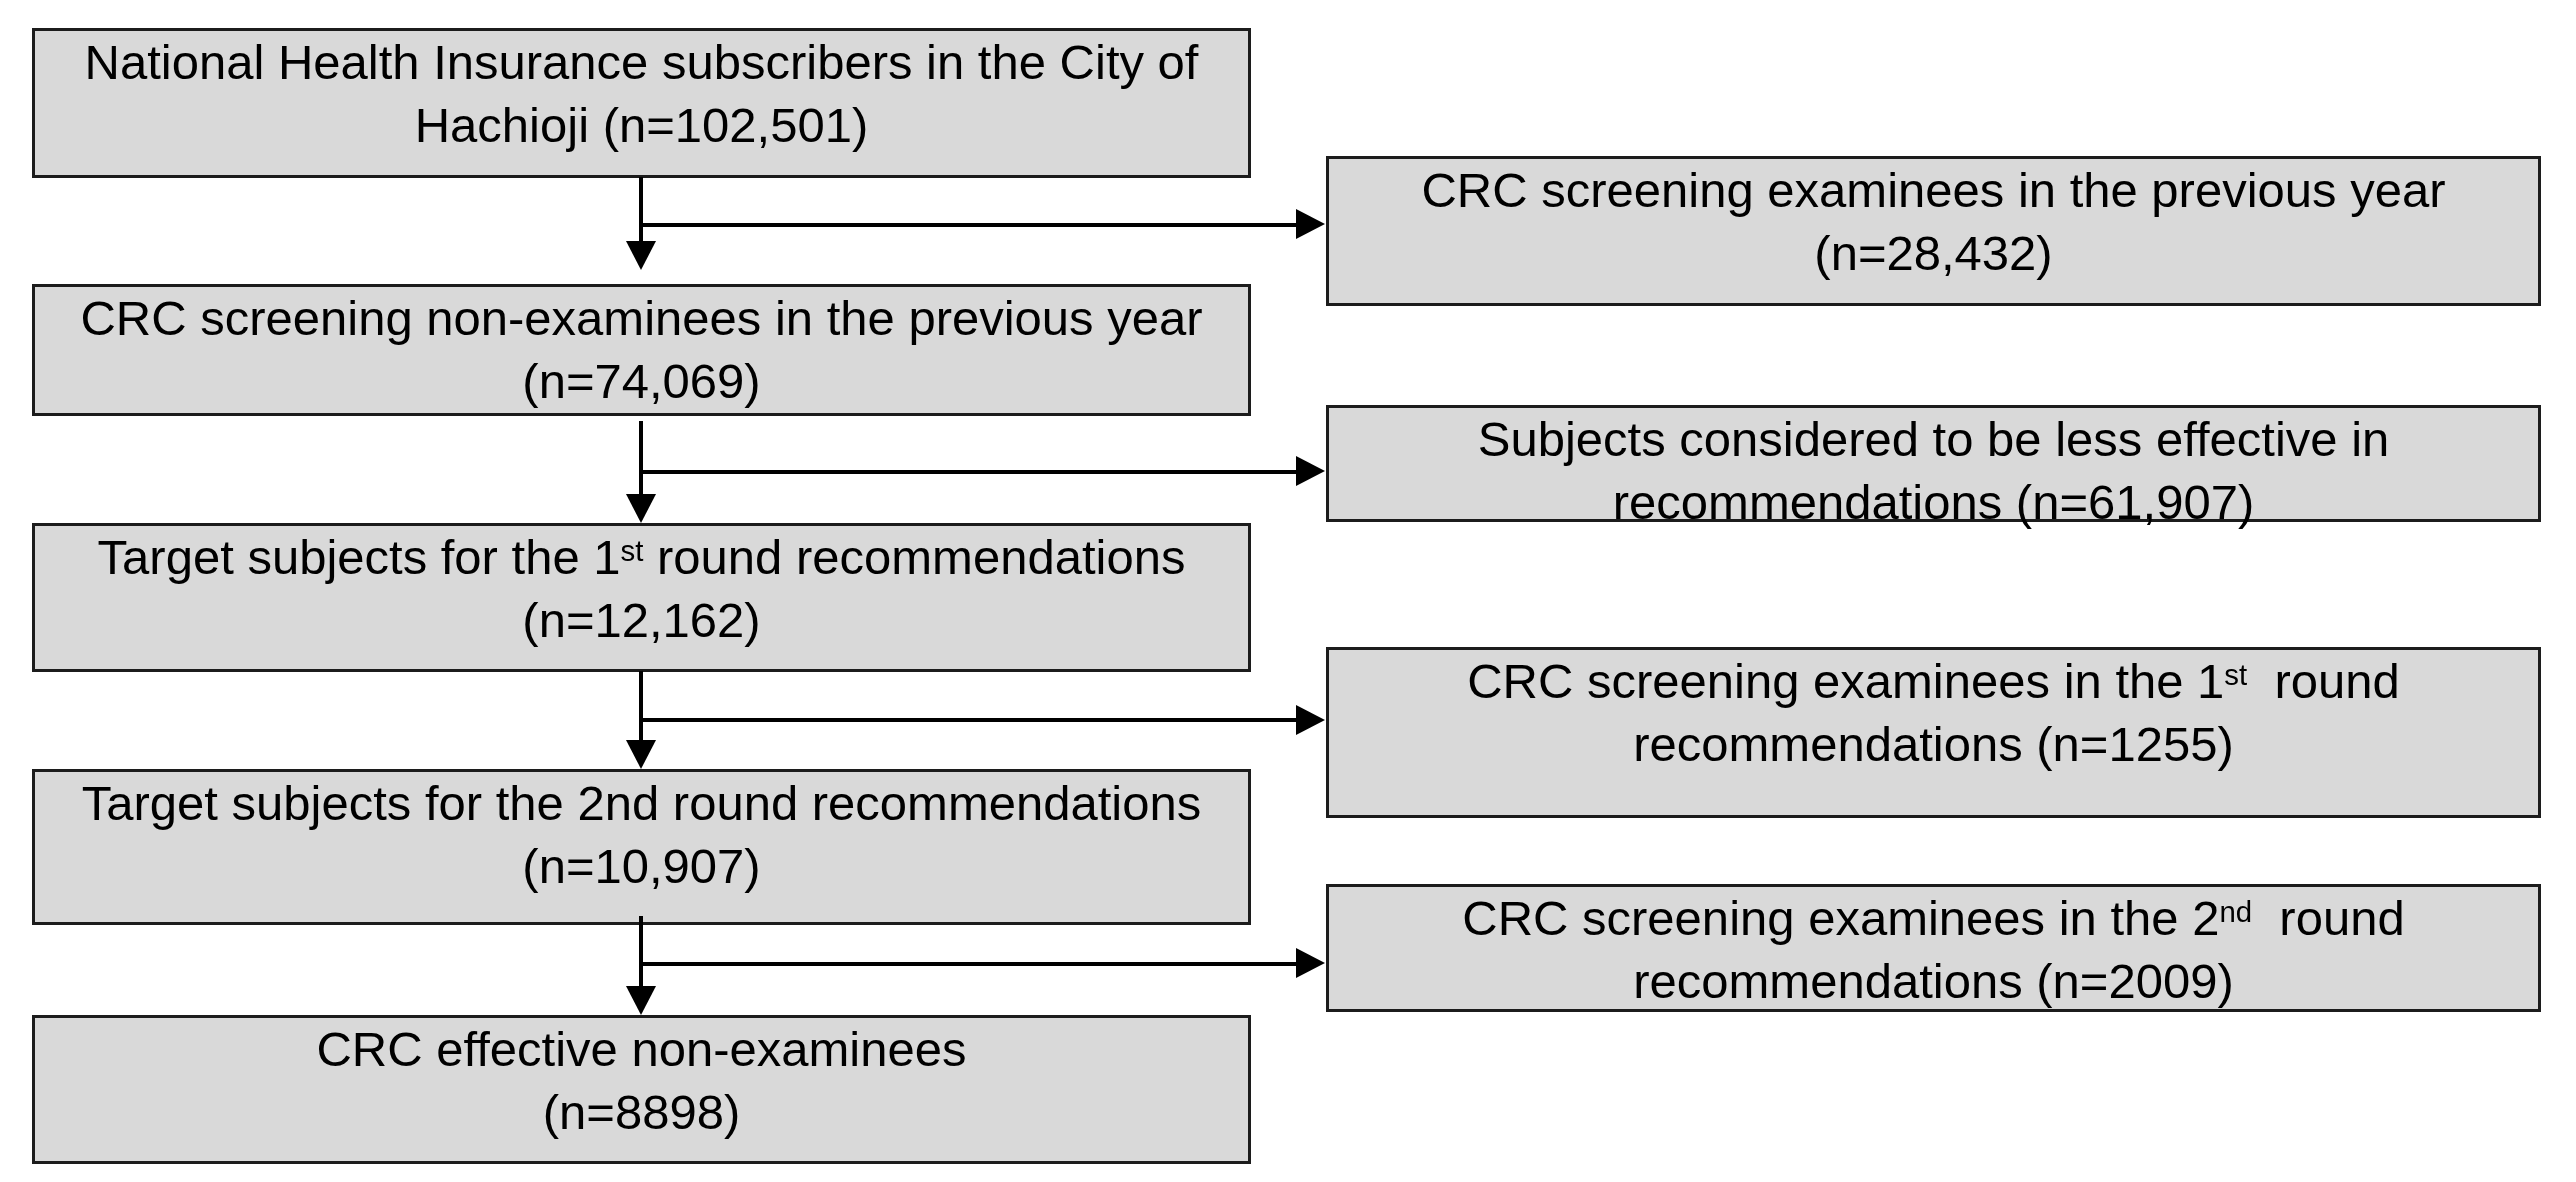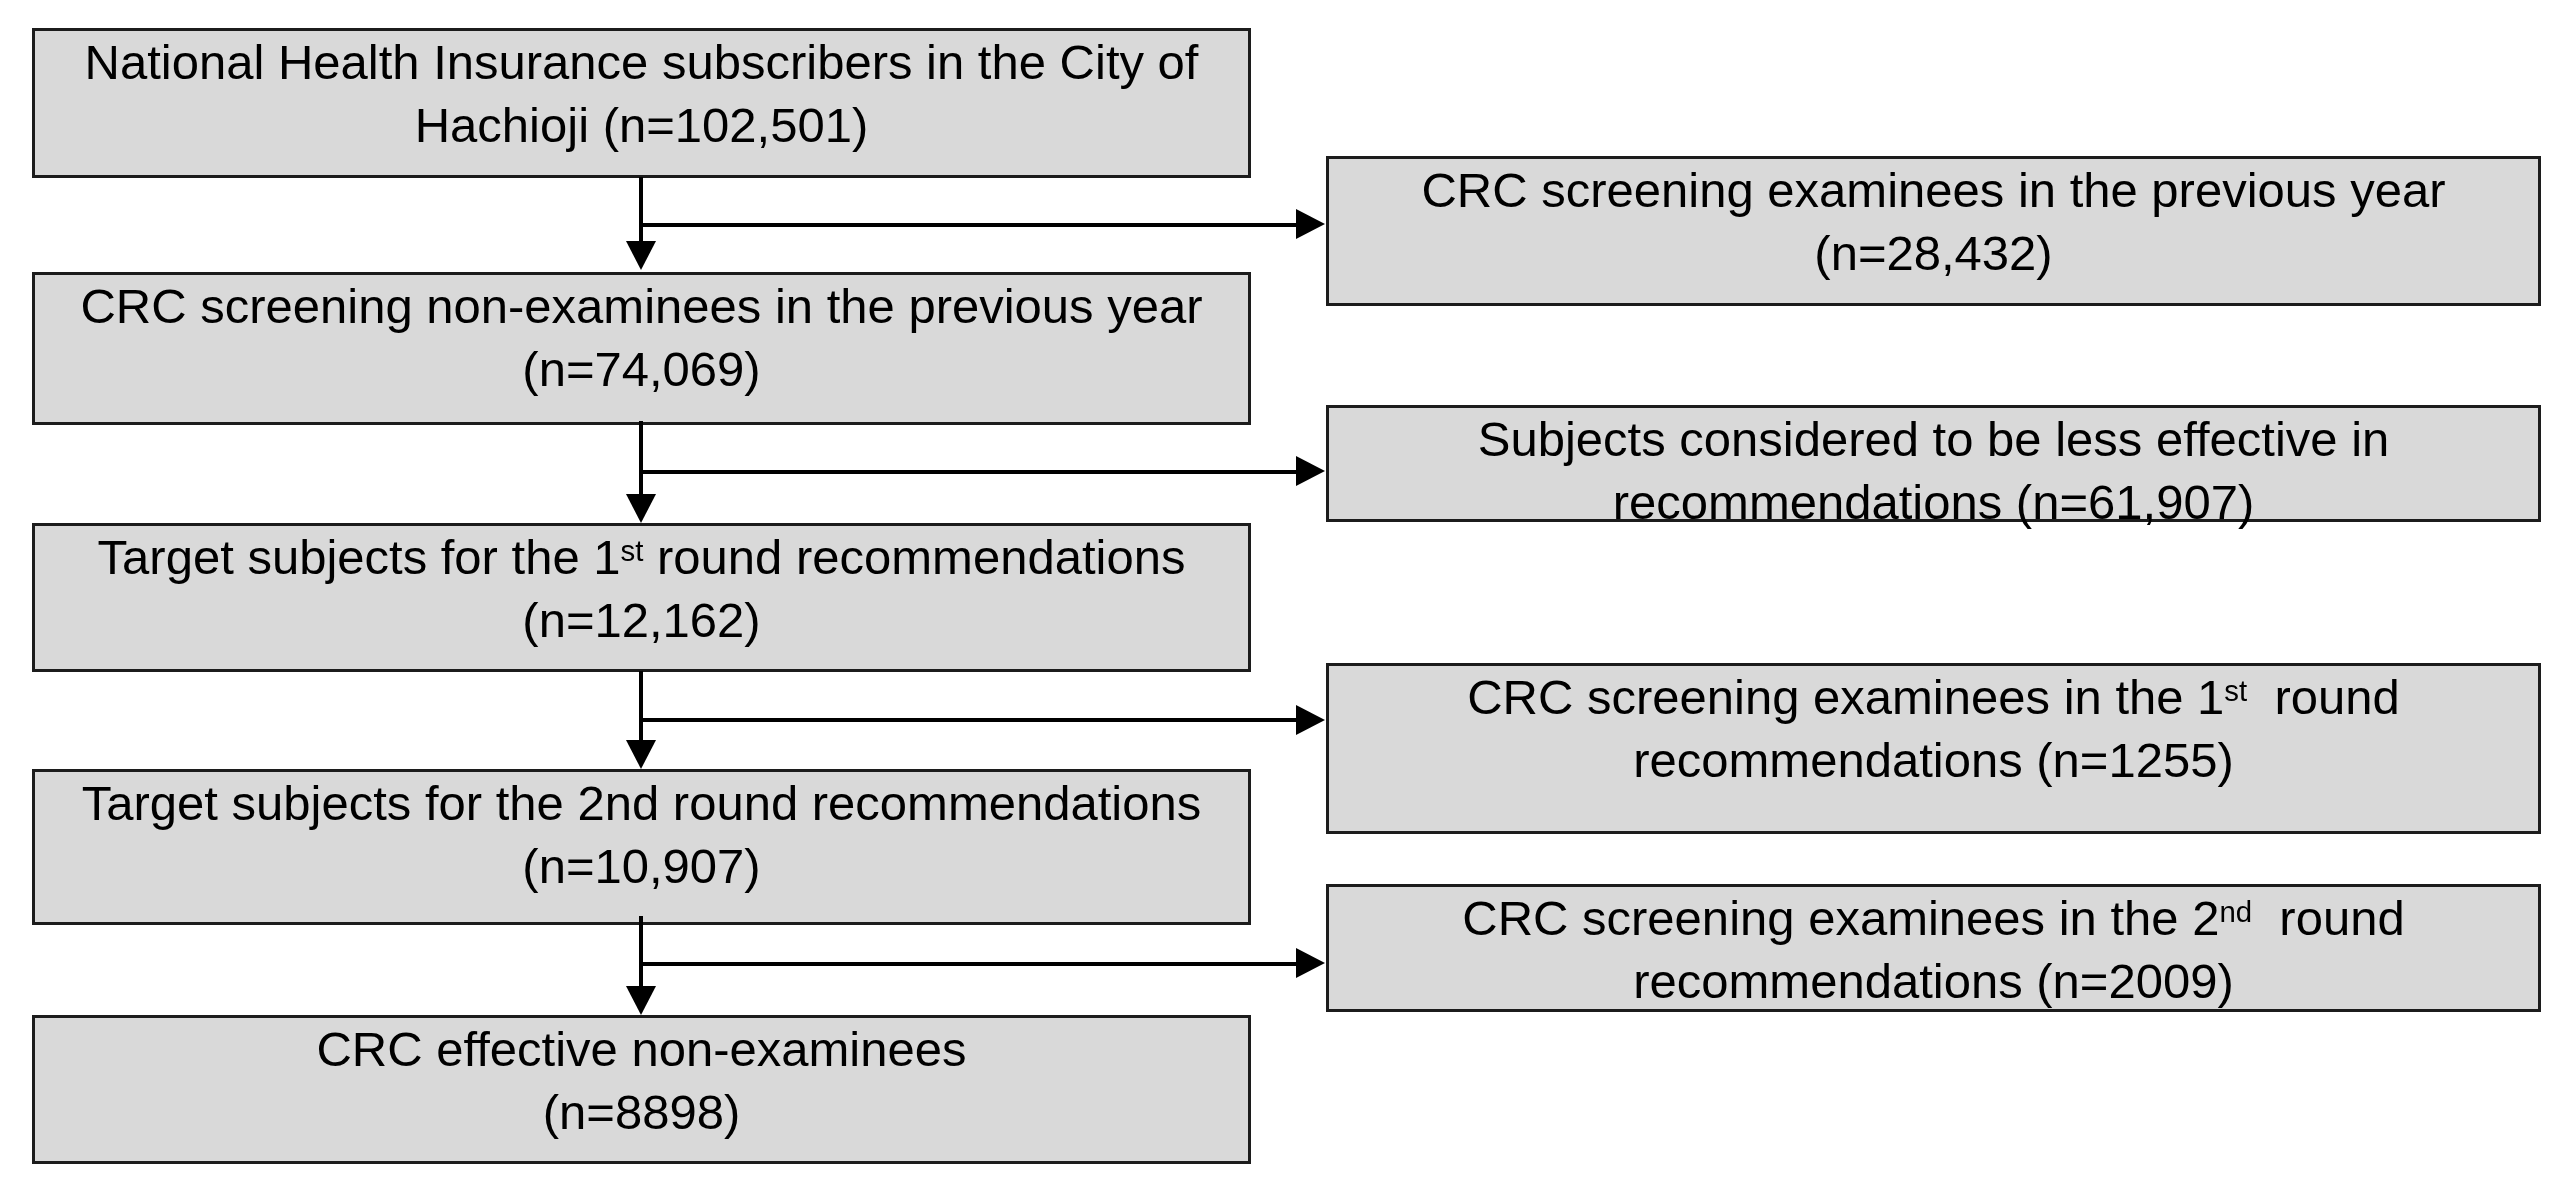--- a/index.html
+++ b/index.html
@@ -20,28 +20,28 @@
     background:var(--box-fill);
     border:3.8px solid var(--box-border);
     display:flex;flex-direction:column;justify-content:flex-start;align-items:center;
     text-align:center;
     font-size:49px;line-height:63px;
   }
   .main-col{left:32px;width:1219px;}
   .branch-col{left:1326px;width:1215px;}
 
   #box-m1{top:28px;height:150px}
-  #box-m2{top:272px;height:153px}
+  #box-m2{top:284px;height:132px}
   #box-m3{top:523px;height:149px}
   #box-m4{top:769px;height:156px}
   #box-m5{top:1015px;height:149px}
 
   #box-b1{top:156px;height:150px}
   #box-b2{top:405px;height:117px}
-  #box-b3{top:663px;height:171px}
+  #box-b3{top:647px;height:171px}
   #box-b4{top:884px;height:128px}
 
   .line{white-space:pre;}
   .line sup{font-size:0.6em;line-height:0;vertical-align:baseline;position:relative;top:-0.45em;}
 
   
   .vline{position:absolute;left:639px;width:3.8px;background:var(--arrow);}
   #v1{top:177px;height:66px}
   #v2{top:421px;height:75px}
   #v3{top:671px;height:71px}

